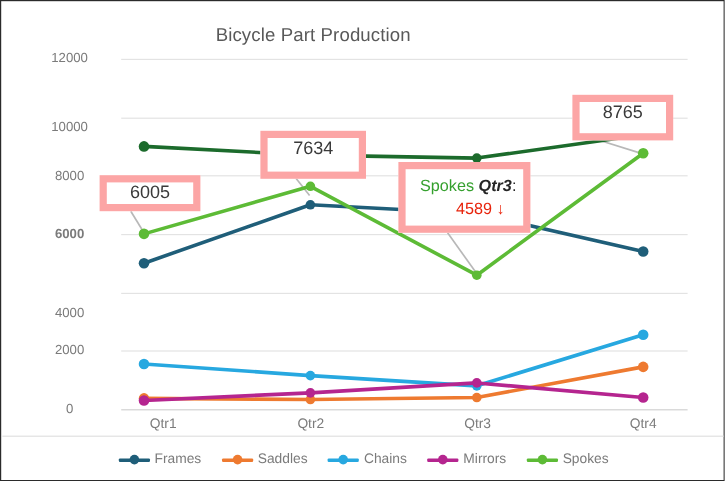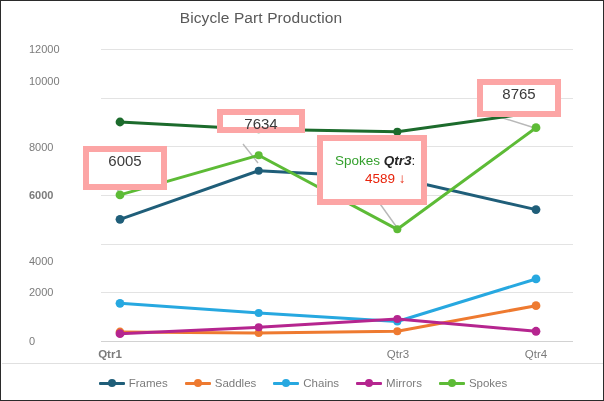--- a/index.html
+++ b/index.html
@@ -9,21 +9,21 @@
     position:relative;
     width:604px;height:401px;
     box-sizing:border-box;
     background:#ffffff;
     border:1px solid #2b2b2b;
     overflow:hidden;
   }
 
   
   #chart-title{
-    position:absolute;left:0;top:8px;width:520px;
+    position:absolute;left:0;top:20px;width:520px;
     text-align:center;
     font-size:15.5px;
     color:#595959;
     letter-spacing:.1px;
   }
 
   
   
   #plot{
     position:absolute;left:100px;top:48px;
@@ -31,21 +31,21 @@
   }
   .gridline{
     position:absolute;left:0;width:472px;height:1px;
     background:#e3e3e3;
   }
   #axis-bottom{
     position:absolute;left:0;top:292px;width:472px;height:1px;
     background:#d2d2d2;
   }
   .ytick-wrap{
-    position:absolute;left:28px;width:58px;text-align:left;
+    position:absolute;left:28px;width:58px;text-align:center;
     font-size:11px;color:#7b7b7b;line-height:1;
   }
 
   .xtick{
     position:absolute;top:348px;
     font-size:11.5px;color:#7b7b7b;
     text-align:center;width:90px;
     line-height:1;
   }
 
@@ -100,38 +100,39 @@
   .legend-label{font-size:11.5px;color:#7b7b7b;white-space:nowrap;}
 </style>
 </head>
 <body>
 
 <div id="frame">
 
   <div id="chart-title">Bicycle Part Production</div>
 
   <div class="ytick-wrap" style="top:43px;">12000</div>
-  <div class="ytick-wrap" style="top:75px;">10000</div>
+  <div class="ytick-wrap" style="top:100px;">10000</div>
   <div class="ytick-wrap" style="top:141px;">8000</div>
   <div class="ytick-wrap" style="top:189px;font-weight:bold;">6000</div>
   <div class="ytick-wrap" style="top:238px;margin-top:17px;">4000</div>
   <div class="ytick-wrap" style="top:286px;">2000</div>
   <div class="ytick-wrap" style="top:335px;">0</div>
 
   <div id="plot">
     <div class="gridline" style="top:0px;"></div>
     <div class="gridline" style="top:49px;"></div>
     <div class="gridline" style="top:97px;"></div>
     <div class="gridline" style="top:146px;"></div>
     <div class="gridline" style="top:195px;"></div>
     <div class="gridline" style="top:243px;"></div>
     <div id="axis-bottom"></div>
   </div>
 
-  <div class="xtick" style="left:64px;font-weight:bold;">Qtr1</div>
+  <div class="xtick" style="left:90px;">Qtr1</div>
+  <div class="xtick" style="left:213px;">Qtr2</div>
   <div class="xtick" style="left:352px;">Qtr3</div>
   <div class="xtick" style="left:490px;">Qtr4</div>
 
   <svg id="series-svg" viewBox="0 0 604 401">
       <polyline points="108,175 119,193" stroke="#b8b8b8" stroke-width="1.4" fill="none"></polyline>
       <polyline points="242,143 257,162" stroke="#b8b8b8" stroke-width="1.4" fill="none"></polyline>
       <polyline points="372,193 397,228" stroke="#b8b8b8" stroke-width="1.4" fill="none"></polyline>
       <polyline points="489,113 534,127" stroke="#b8b8b8" stroke-width="1.4" fill="none"></polyline>
       <g>
         <polyline points="119.00,218.33 257.67,169.67 396.33,176.97 535.00,208.60" fill="none" stroke="#1F5E79" stroke-width="3" stroke-linejoin="round" stroke-linecap="round"></polyline>
@@ -170,29 +171,29 @@
       </g>
       <g>
         <polyline points="119.00,193.88 257.67,154.24 396.33,228.33 535.00,126.72" fill="none" stroke="#5DBB36" stroke-width="3" stroke-linejoin="round" stroke-linecap="round"></polyline>
         <circle cx="119.00" cy="193.88" r="4.4" fill="#5DBB36"></circle>
         <circle cx="257.67" cy="154.24" r="4" fill="#5DBB36"></circle>
         <circle cx="396.33" cy="228.33" r="4" fill="#5DBB36"></circle>
         <circle cx="535.00" cy="126.72" r="4.4" fill="#5DBB36"></circle>
       </g>
     </svg>
 
-  <div class="callout" id="co1" style="left:82px;top:145px;width:84px;height:44px;">
+  <div class="callout" id="co1" style="left:82px;top:145px;width:84px;height:30px;">
     <span>6005</span>
   </div>
 
-  <div class="callout" id="co2" style="left:216px;top:108px;width:88px;height:24px;">
+  <div class="callout" id="co2" style="left:216px;top:108px;width:88px;height:40px;">
     <span>7634</span>
   </div>
 
-  <div class="callout big" id="co3" style="left:316px;top:134px;width:110px;height:70px;padding-left:12px;">
+  <div class="callout big" id="co3" style="left:331px;top:134px;width:110px;height:59px;padding-left:12px;">
     <span class="ln1"><span class="c-green">Spokes</span><span>&nbsp;</span><span class="c-dark">Qtr3</span><span class="c-dark" style="font-style:normal;font-weight:normal;">:</span></span>
     <span class="ln2 c-red">4589 ↓</span>
   </div>
 
   <div class="callout" id="co4" style="left:476px;top:78px;width:84px;height:38px;">
     <span>8765</span>
   </div>
 
   <div id="legend-sep"></div>
   <div id="legend">

